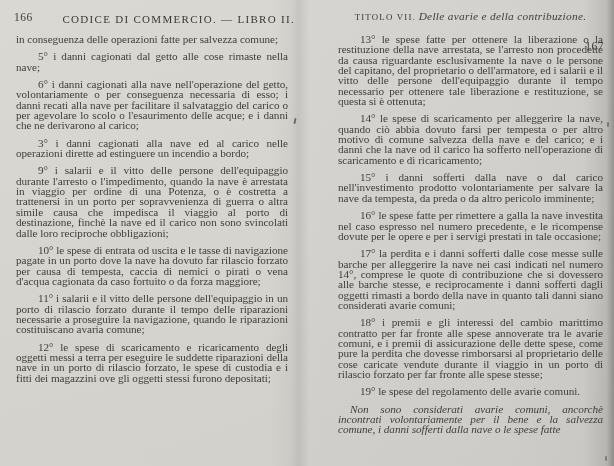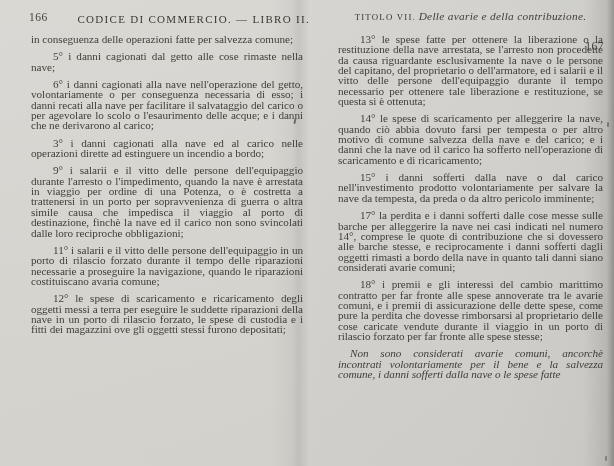--- a/index.html
+++ b/index.html
@@ -16,21 +16,21 @@
         #d8d6d1 0%, #d7d5d0 44%, #cfcdc8 47.5%,
         #c3c2be 48.6%, #d5d3cf 50.5%, #d3d2ce 52%,
         #d1d0cc 82%, #cdccc8 95%, #b9b8b4 98.8%, #908f8c 100%);
   }
   .page {
     position: absolute;
     top: 0;
     height: 466px;
     box-sizing: border-box;
   }
-  .page-left  { left: 15px;   width: 300px; padding: 10px 5px 0 9px; }
+  .page-left  { left: 0;   width: 300px; padding: 10px 5px 0 9px; }
   .page-right { left: 300px; width: 314px; padding: 10px 4px 0 31px; }
 
   .running-head {
     position: relative;
     height: 17px;
     font-size: 11px;
     margin-bottom: 3px;
     white-space: nowrap;
   }
   .running-head .pagenum {
@@ -101,37 +101,40 @@
     <div class="running-head rh-left">
       <span class="pagenum">166</span>
       <span class="rh-title">CODICE DI COMMERCIO. — LIBRO II.</span>
     </div>
     <div class="body-text">
       <p class="no-indent">in conseguenza delle operazioni fatte per salvezza comune;</p>
       <p>5° i danni cagionati dal getto alle cose rimaste nella nave;</p>
       <p>6° i danni cagionati alla nave nell'operazione del getto, volontariamente o per conseguenza necessaria di esso; i danni recati alla nave per facilitare il salvataggio del carico o per agevolare lo scolo o l'esaurimento delle acque; e i danni che ne derivarono al carico;</p>
       <p>3° i danni cagionati alla nave ed al carico nelle operazioni dirette ad estinguere un incendio a bordo;</p>
       <p>9° i salarii e il vitto delle persone dell'equipaggio durante l'arresto o l'impedimento, quando la nave è arrestata in viaggio per ordine di una Potenza, o è costretta a trattenersi in un porto per sopravvenienza di guerra o altra simile causa che impedisca il viaggio al porto di destinazione, finchè la nave ed il carico non sono svincolati dalle loro reciproche obbligazioni;</p>
+      <p>10° le spese di entrata od uscita e le tasse di navigazione pagate in un porto dove la nave ha dovuto far rilascio forzato per causa di tempesta, caccia di nemici o pirati o vena d'acqua cagionata da caso fortuito o da forza maggiore;</p>
       <p>11° i salarii e il vitto delle persone dell'equipaggio in un porto di rilascio forzato durante il tempo delle riparazioni necessarie a proseguire la navigazione, quando le riparazioni costituiscano avaria comune;</p>
       <p>12° le spese di scaricamento e ricaricamento degli oggetti messi a terra per eseguire le suddette riparazioni della nave in un porto di rilascio forzato, le spese di custodia e i fitti dei magazzini ove gli oggetti stessi furono depositati;</p>
     </div>
   </div>
 
   <div class="page page-right">
     <div class="running-head rh-right">
       <span class="rh-titolo">TITOLO VII.</span>
       <span class="rh-ital">Delle avarie e della contribuzione.</span>
       <span class="pagenum">167</span>
     </div>
     <div class="body-text">
       <p>13° le spese fatte per ottenere la liberazione o la restituzione della nave arrestata, se l'arresto non procedette da causa riguardante esclusivamente la nave o le persone del capitano, del proprietario o dell'armatore, ed i salarii e il vitto delle persone dell'equipaggio durante il tempo necessario per ottenere tale liberazione e restituzione, se questa si è ottenuta;</p>
       <p>14° le spese di scaricamento per alleggerire la nave, quando ciò abbia dovuto farsi per tempesta o per altro motivo di comune salvezza della nave e del carico; e i danni che la nave od il carico ha sofferto nell'operazione di scaricamento e di ricaricamento;</p>
       <p>15° i danni sofferti dalla nave o dal carico nell'investimento prodotto volontariamente per salvare la nave da tempesta, da preda o da altro pericolo imminente;</p>
+      <p>16° le spese fatte per rimettere a galla la nave investita nel caso espresso nel numero precedente, e le ricompense dovute per le opere e per i servigi prestati in tale occasione;</p>
       <p>17° la perdita e i danni sofferti dalle cose messe sulle barche per alleggerire la nave nei casi indicati nel numero 14°, comprese le quote di contribuzione che si dovessero alle barche stesse, e reciprocamente i danni sofferti dagli oggetti rimasti a bordo della nave in quanto tali danni siano considerati avarie comuni;</p>
       <p>18° i premii e gli interessi del cambio marittimo contratto per far fronte alle spese annoverate tra le avarie comuni, e i premii di assicurazione delle dette spese, come pure la perdita che dovesse rimborsarsi al proprietario delle cose caricate vendute durante il viaggio in un porto di rilascio forzato per far fronte alle spese stesse;</p>
+      <p>19° le spese del regolamento delle avarie comuni.</p>
       <p class="small-indent">Non sono considerati avarie comuni, ancorchè incontrati volontariamente per il bene e la salvezza comune, i danni sofferti dalla nave o le spese fatte</p>
     </div>
   </div>
 
   <div class="gutter-mark"></div>
   <div class="edge-mark"></div>
   <div class="edge-mark-2"></div>
 </div>
 
 </body></html>

